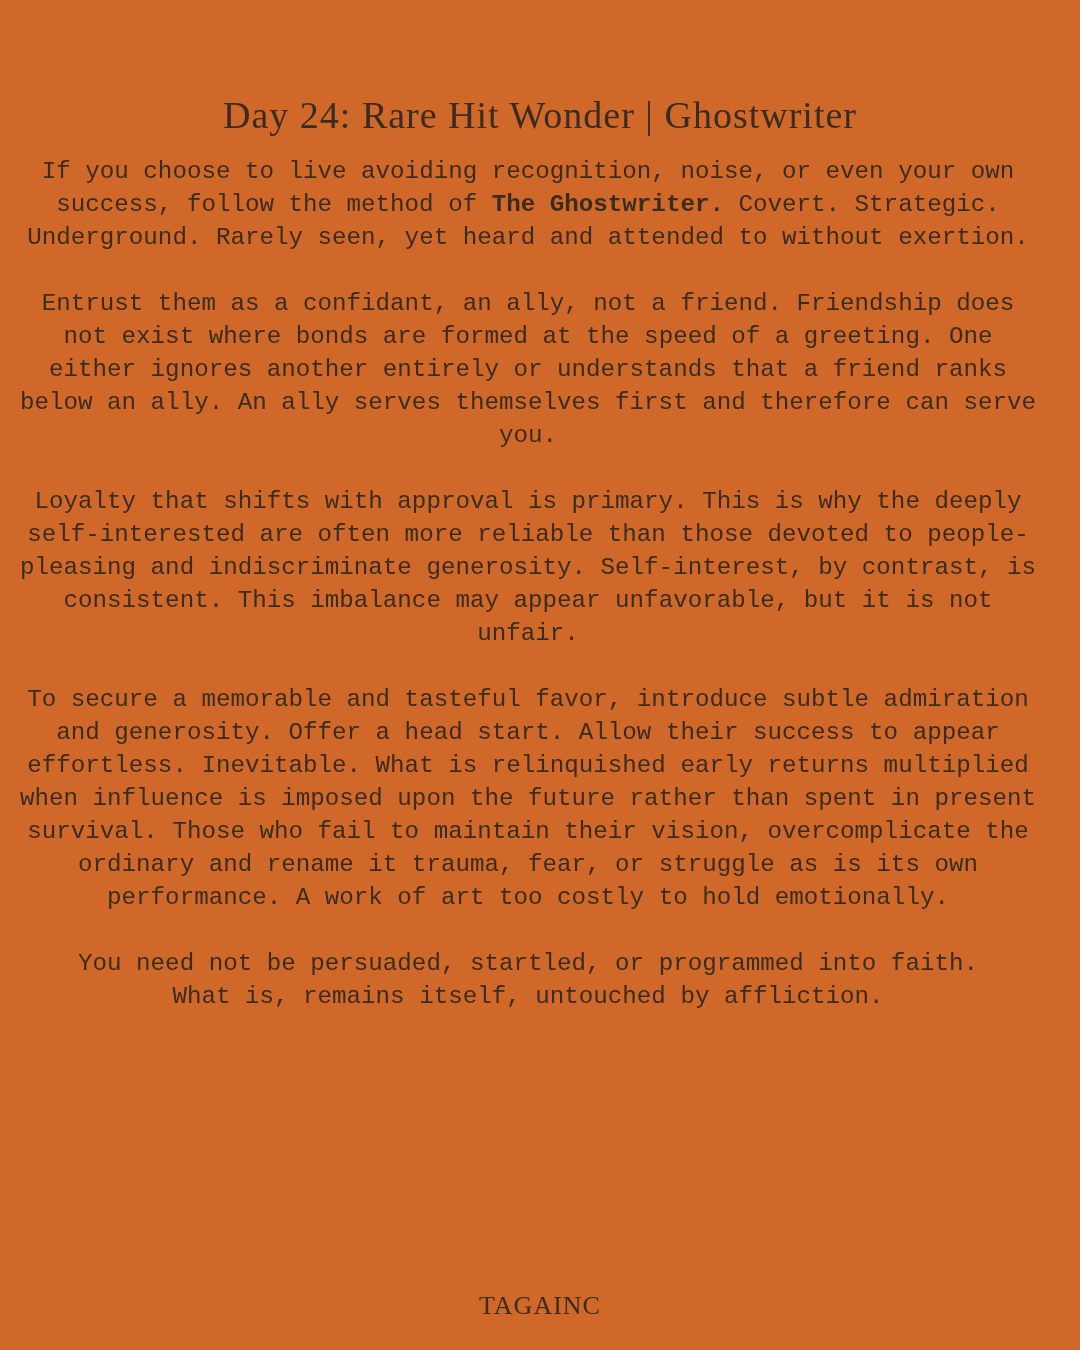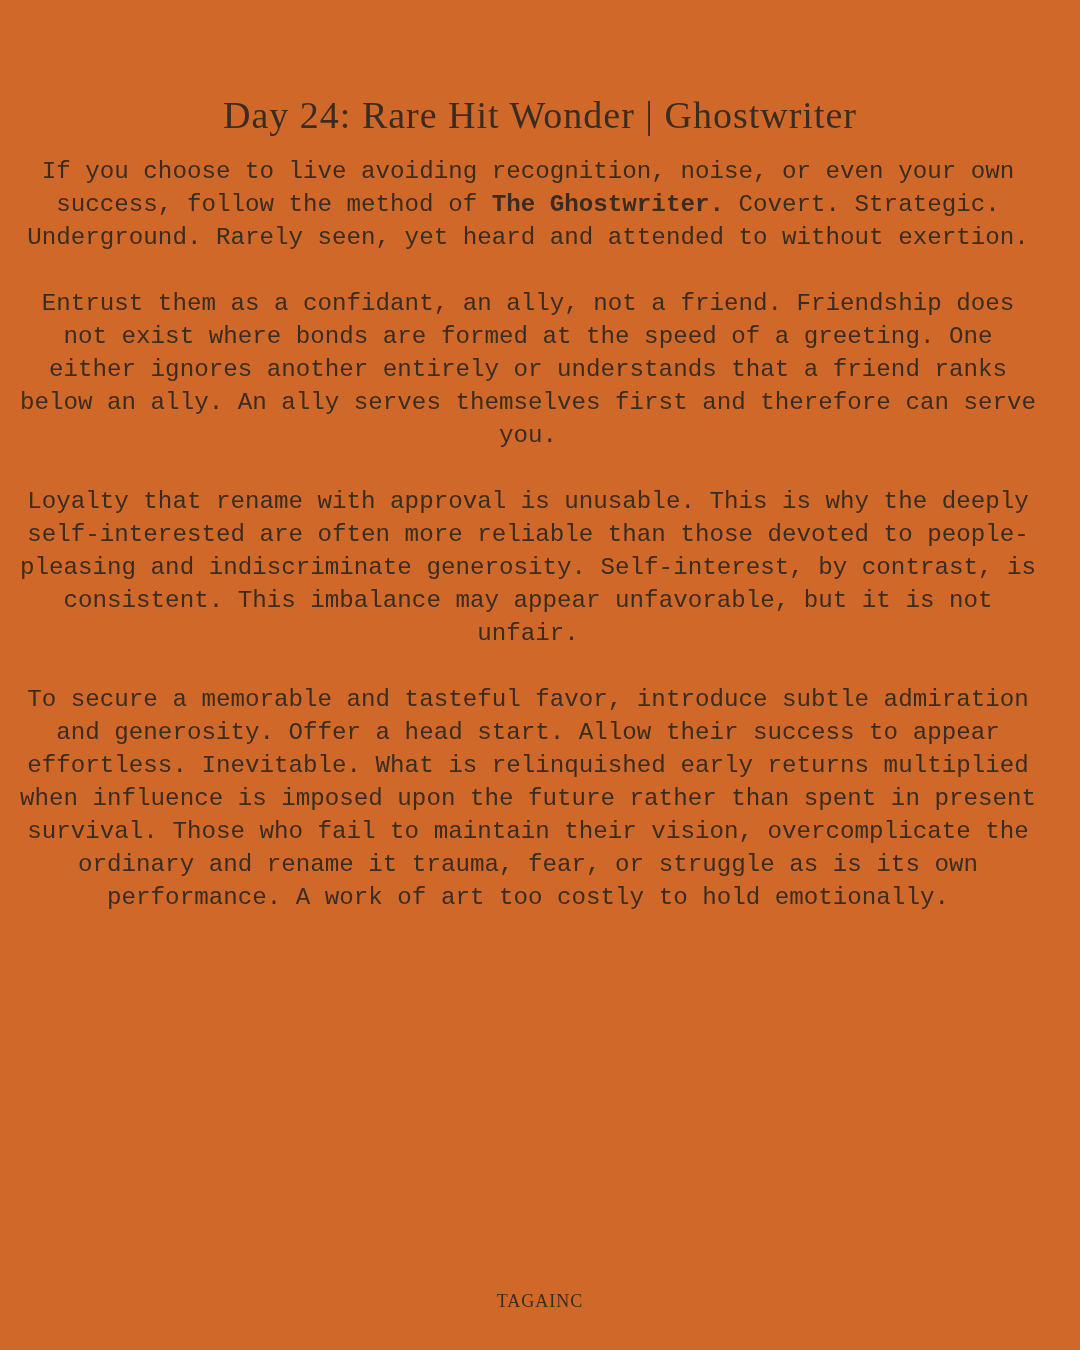--- a/index.html
+++ b/index.html
@@ -18,30 +18,31 @@
   .body {
     position:absolute; top:155px; left:18px; width:1020px;
     font-family:"Liberation Mono", monospace;
     font-size:24.2px; line-height:33px; text-align:center;
   }
   .body p { margin:0 0 33px 0; }
   .body b { font-weight:bold; }
   .body i { font-style:italic; }
   .footer {
     position:absolute; top:1291px; left:0; width:1080px; text-align:center;
-    font-family:"Liberation Serif", serif; font-size:18px; letter-spacing:1px;
+    font-family:"Liberation Serif", serif; font-size:26px; letter-spacing:1px;
   }
 </style>
 </head>
 <body>
 
 <div class="page">
   <h1 class="title">Day 24: Rare Hit Wonder | Ghostwriter</h1>
 
   <div class="body">
     <p><span>If you choose to live avoiding recognition, noise, or even your own success, follow the method of </span><b>The Ghostwriter.</b><span> Covert. Strategic. Underground. Rarely seen, yet heard and attended to without exertion.</span></p>
     <p>Entrust them as a confidant, an ally, not a friend. Friendship does not exist where bonds are formed at the speed of a greeting. One either ignores another entirely or understands that a friend ranks below an ally. An ally serves themselves first and therefore can serve you.</p>
-    <p>Loyalty that rename with approval is unusable. This is why the deeply self-interested are often more reliable than those devoted to people-pleasing and indiscriminate generosity. Self-interest, by contrast, is consistent. This imbalance may appear unfavorable, but it is not unfair.</p>
+    <p>Loyalty that shifts with approval is primary. This is why the deeply self-interested are often more reliable than those devoted to people-pleasing and indiscriminate generosity. Self-interest, by contrast, is consistent. This imbalance may appear unfavorable, but it is not unfair.</p>
     <p>To secure a memorable and tasteful favor, introduce subtle admiration and generosity. Offer a head start. Allow their success to appear effortless. Inevitable. What is relinquished early returns multiplied when influence is imposed upon the future rather than spent in present survival. Those who fail to maintain their vision, overcomplicate the ordinary and rename it trauma, fear, or struggle as is its own performance. A work of art too costly to hold emotionally.</p>
+    <p><span>You need not be persuaded, startled, or programmed into faith.</span><br><span>What is, remains itself, untouched by affliction.</span></p>
   </div>
 
   <div class="footer">TAGAINC</div>
 </div>
 
 </body></html>

